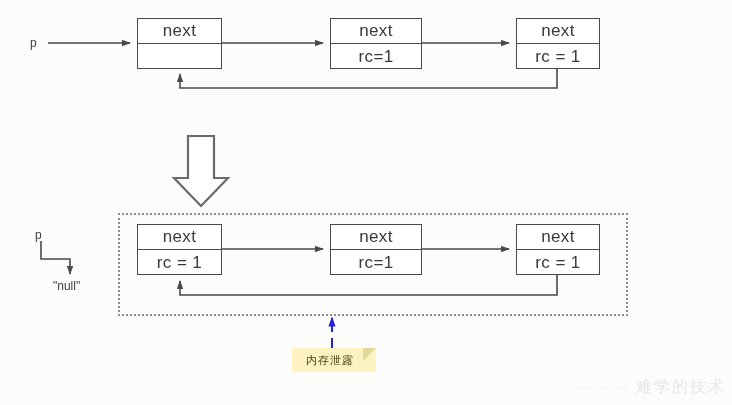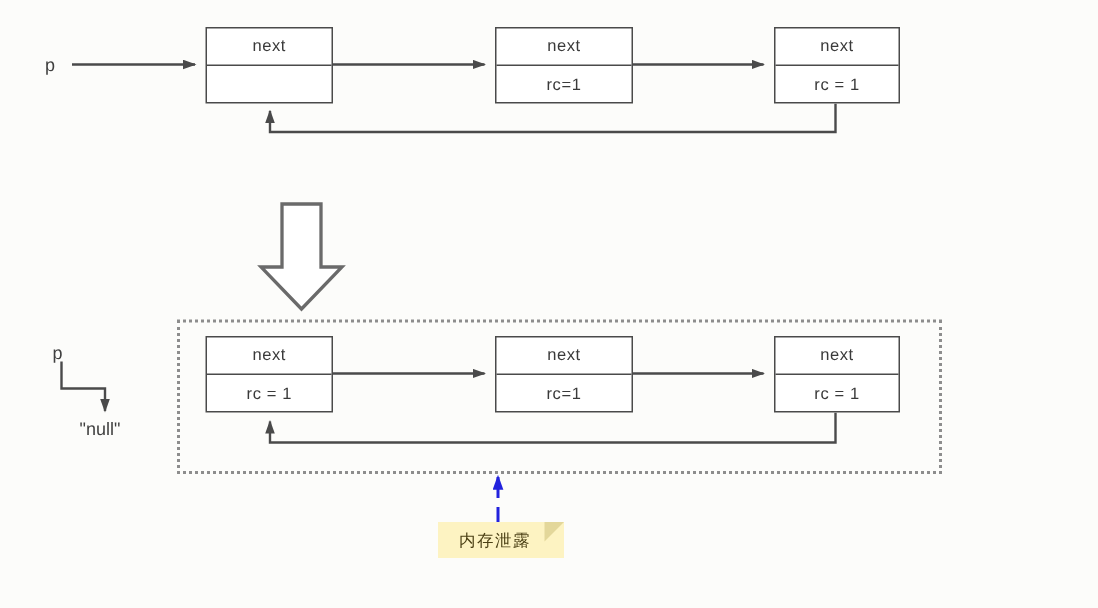--- a/index.html
+++ b/index.html
@@ -15,21 +15,21 @@
 
   .node-box{
     position:absolute;
     border:1.6px solid #4a4a4a;
     background:#ffffff;
     box-sizing:border-box;
   }
   .node-cell{
     height:25px;
     display:flex;align-items:center;justify-content:center;
-    font-size:11px;color:#3a3a3a;
+    font-size:17px;color:#3a3a3a;
     letter-spacing:.4px;
     box-sizing:border-box;
   }
   .node-cell.top{border-bottom:1.6px solid #4a4a4a;}
 
   .plain-label{
     position:absolute;
     font-size:12px;
     color:#3f3f3f;
     white-space:nowrap;
@@ -170,14 +170,18 @@
   <div class="node-box" style="left:516px;top:224px;width:84px;height:51px;">
     <div class="node-cell top">next</div>
     <div class="node-cell">rc = 1</div>
   </div>
 
   <div class="callout">
     <div class="callout-fold"></div>
     <div class="callout-text">内存泄露</div>
   </div>
 
+  <div class="watermark">
+    <span class="dashes">— — —</span>
+    <span>难学的技术</span>
+  </div>
 
 </div>
 
 </body></html>

